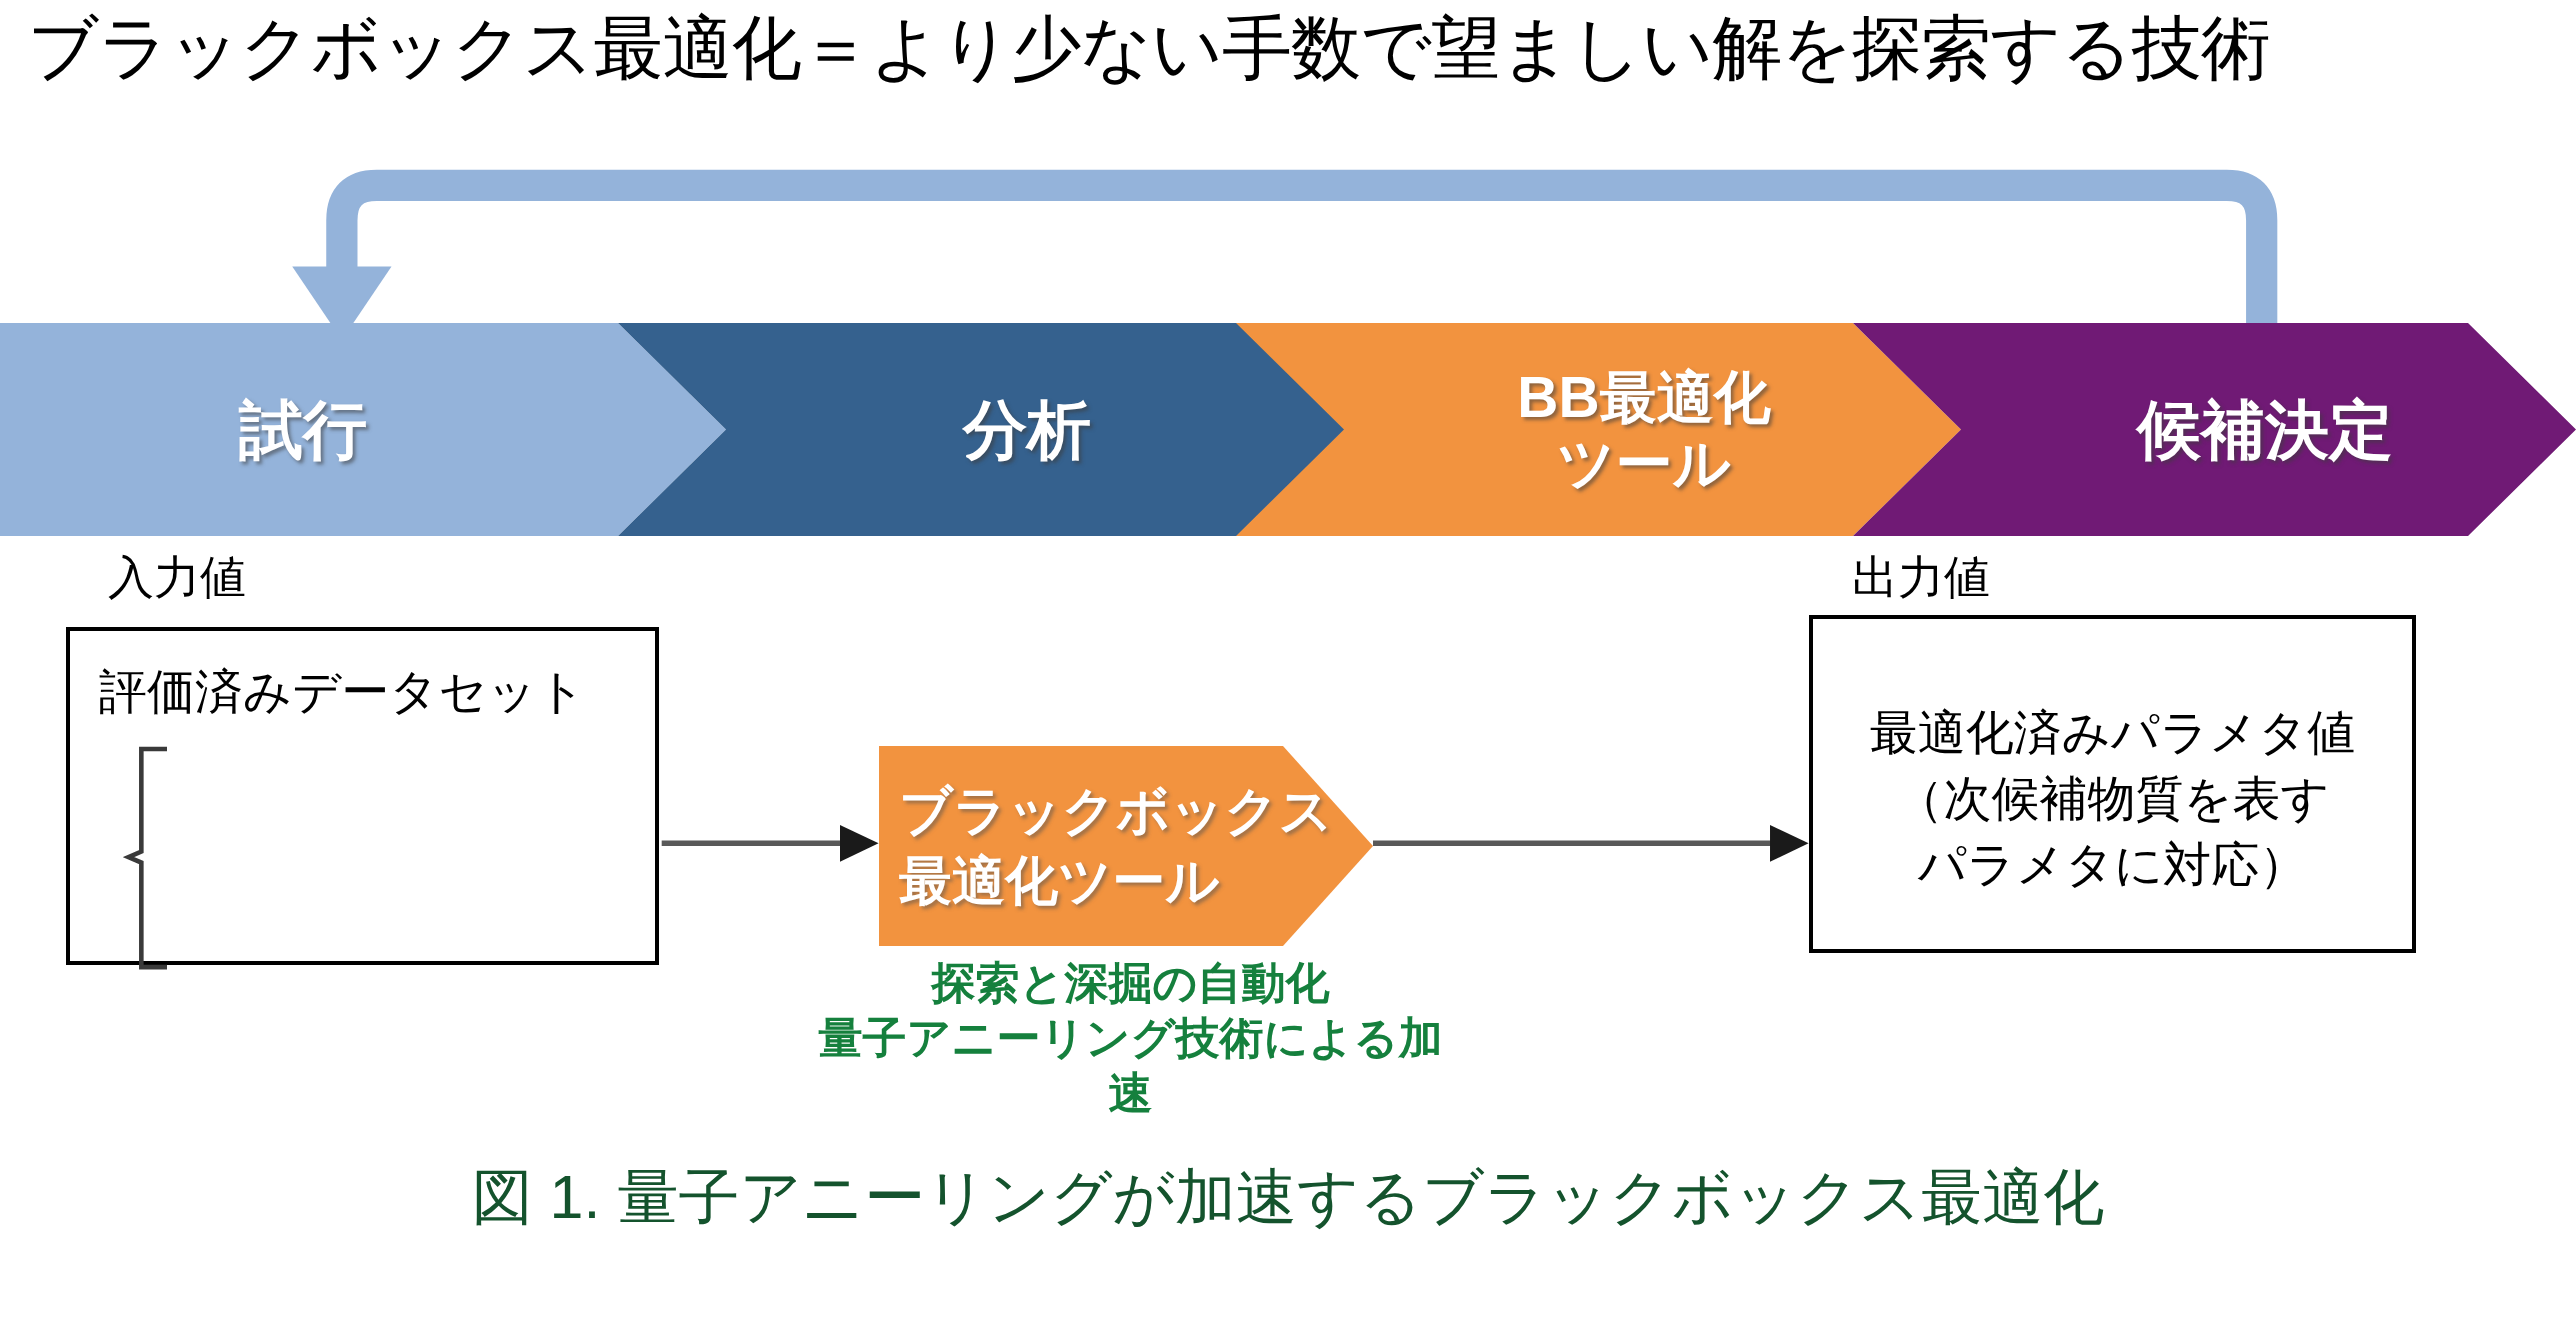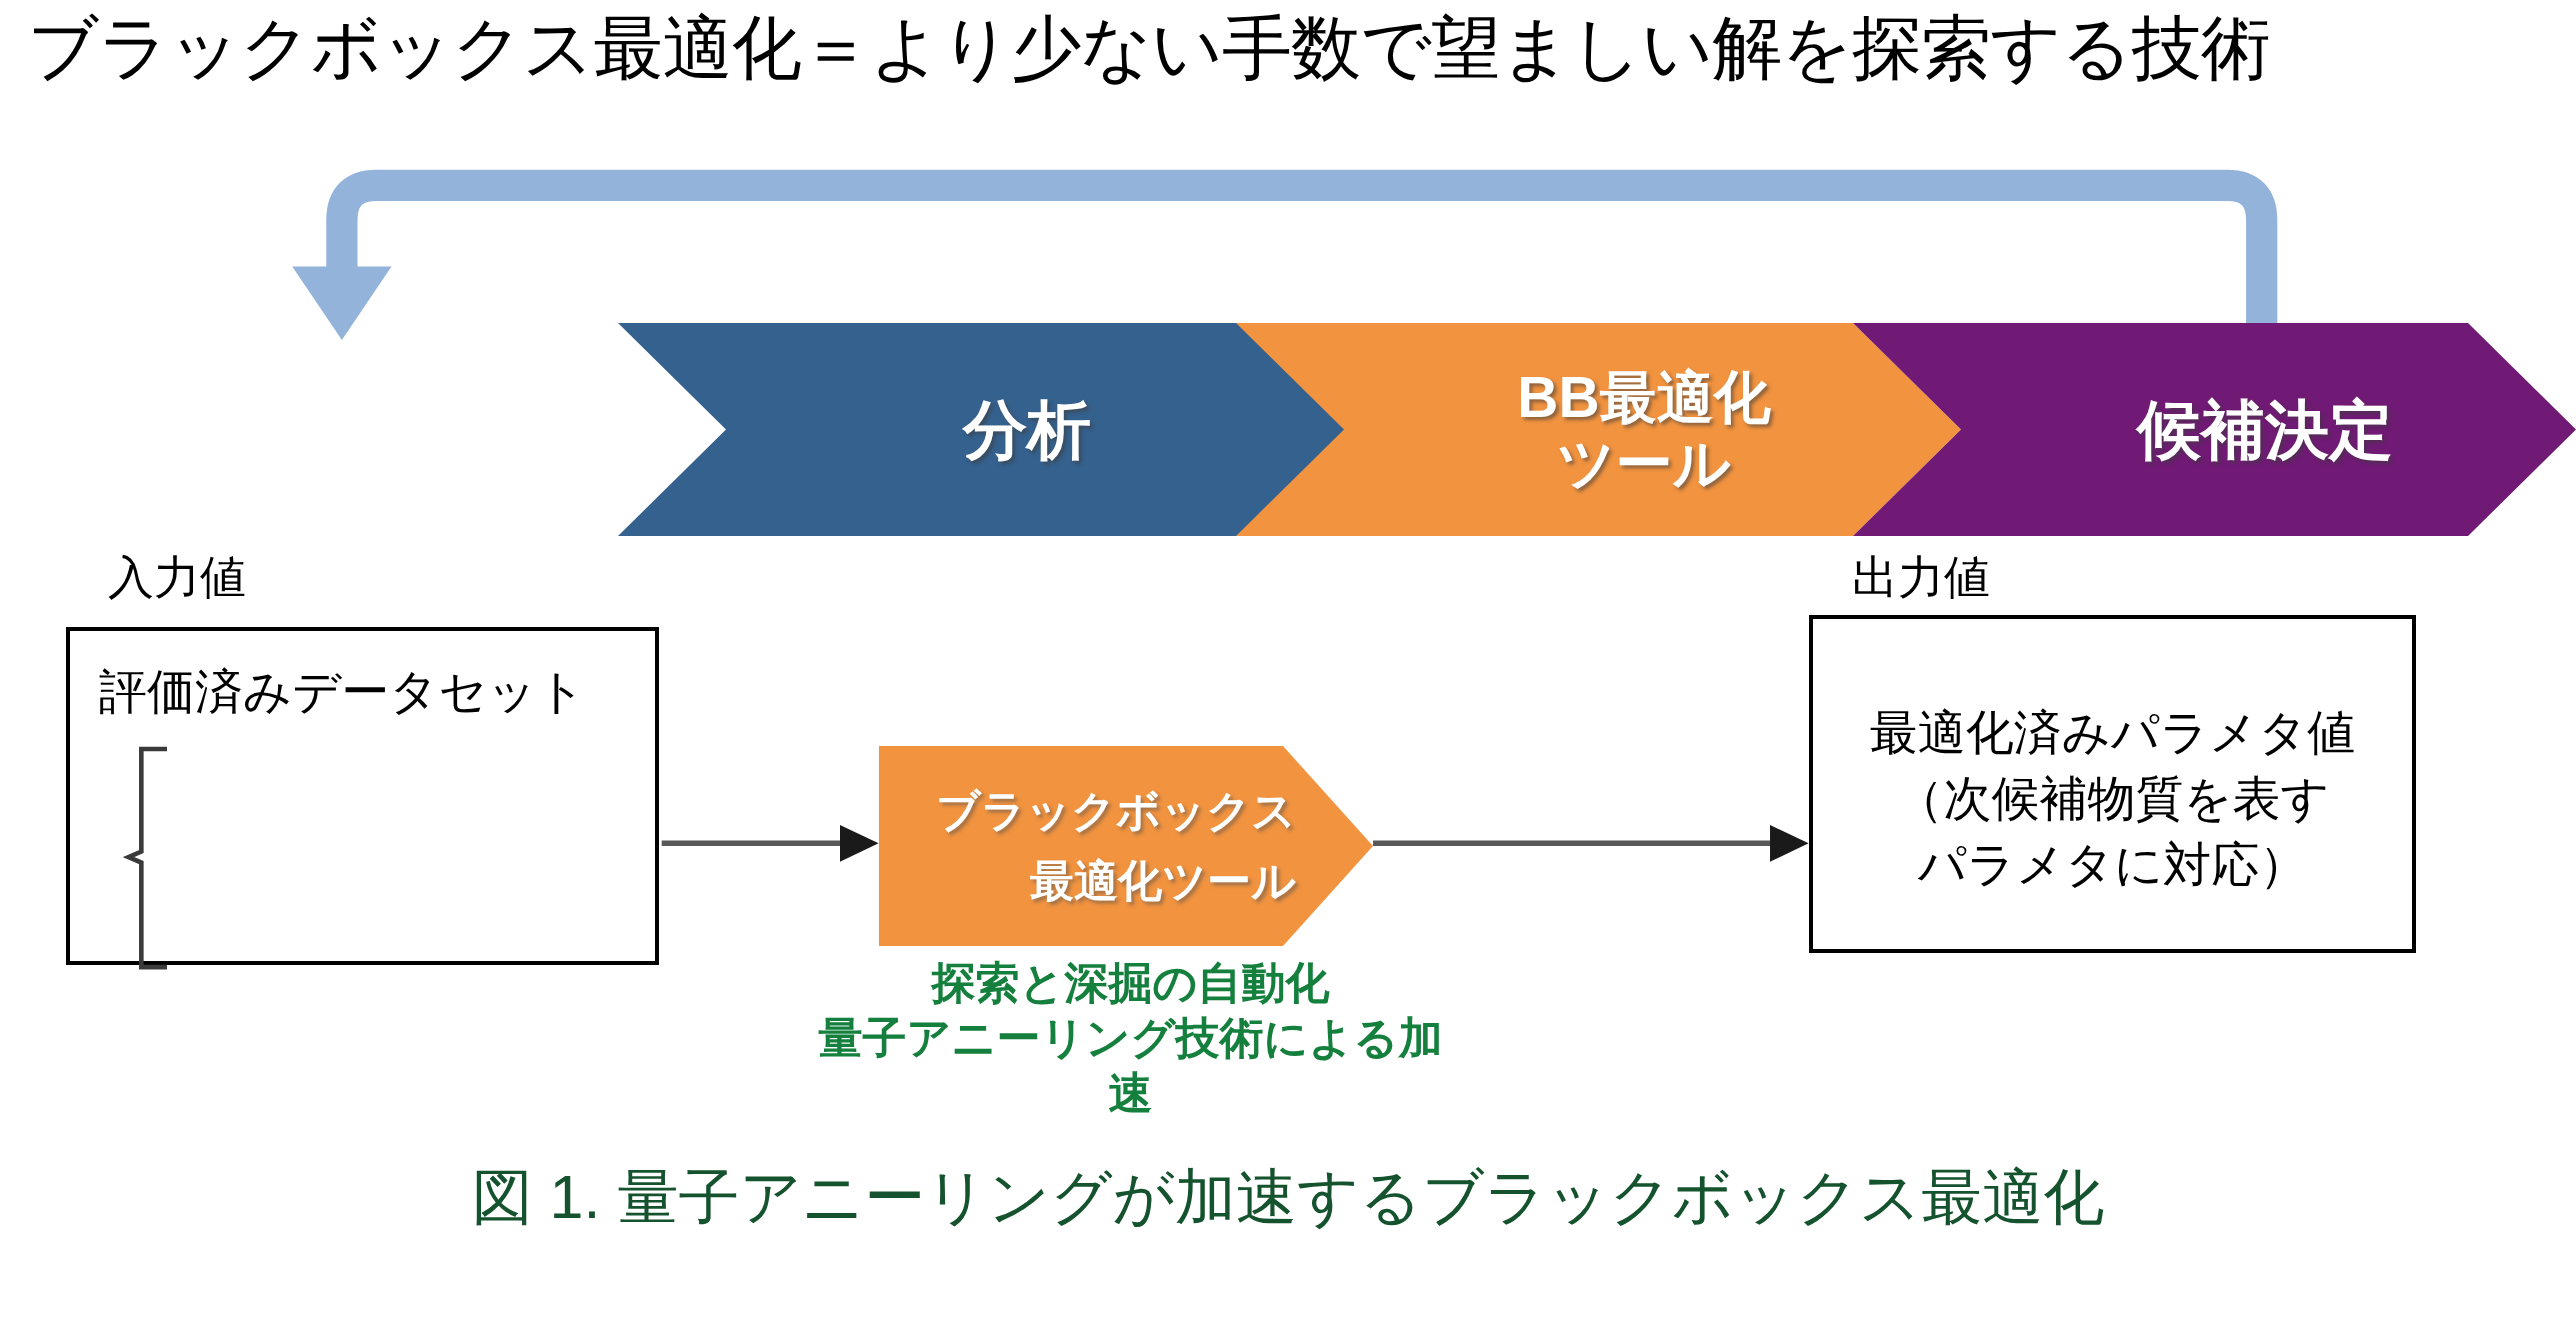--- a/index.html
+++ b/index.html
@@ -145,23 +145,23 @@
     height: 200px;
     background: #F2933F;
     clip-path: polygon(0 0, 404px 0, 494px 50%, 404px 100%, 0 100%);
     display: flex;
     align-items: center;
     justify-content: center;
   }
   #tool-shape .tool-label {
     color: #fff;
     font-weight: bold;
-    font-size: 44px;
+    font-size: 53px;
     line-height: 70px;
-    text-align: right;
+    text-align: left;
     white-space: pre-line;
     text-shadow: 2.8px 2.8px 3.7px rgba(80,80,80,0.5);
     margin-right: 20px;
   }
   #tool-note {
     position: absolute;
     left: 809px; top: 404px;
     width: 643px;
     text-align: center;
     font-weight: bold;
@@ -191,20 +191,23 @@
 <div id="stage">
 
   <div class="headline">ブラックボックス最適化＝より少ない手数で望ましい解を探索する技術</div>
 
   <svg class="loop-arrow" viewBox="0 0 2803 200" preserveAspectRatio="none">
     <path d="M 2461 200 L 2461 70 Q 2461 32 2423 32 L 410 32 Q 372 32 372 70 L 372 132" fill="none" stroke="#94B3DA" stroke-width="34" stroke-linecap="butt"></path>
     <polygon points="372,200 318,120 426,120" fill="#94B3DA"></polygon>
   </svg>
 
   <div class="process-bar">
+    <div class="chev" id="chev-1">
+      <span class="chev-label">試行</span>
+    </div>
     <div class="chev two-line" id="chev-3">
       <span class="chev-label">BB最適化
 ツール</span>
     </div>
     <div class="chev" id="chev-2">
       <span class="chev-label">分析</span>
     </div>
     <div class="chev" id="chev-4">
       <span class="chev-label">候補決定</span>
     </div>

